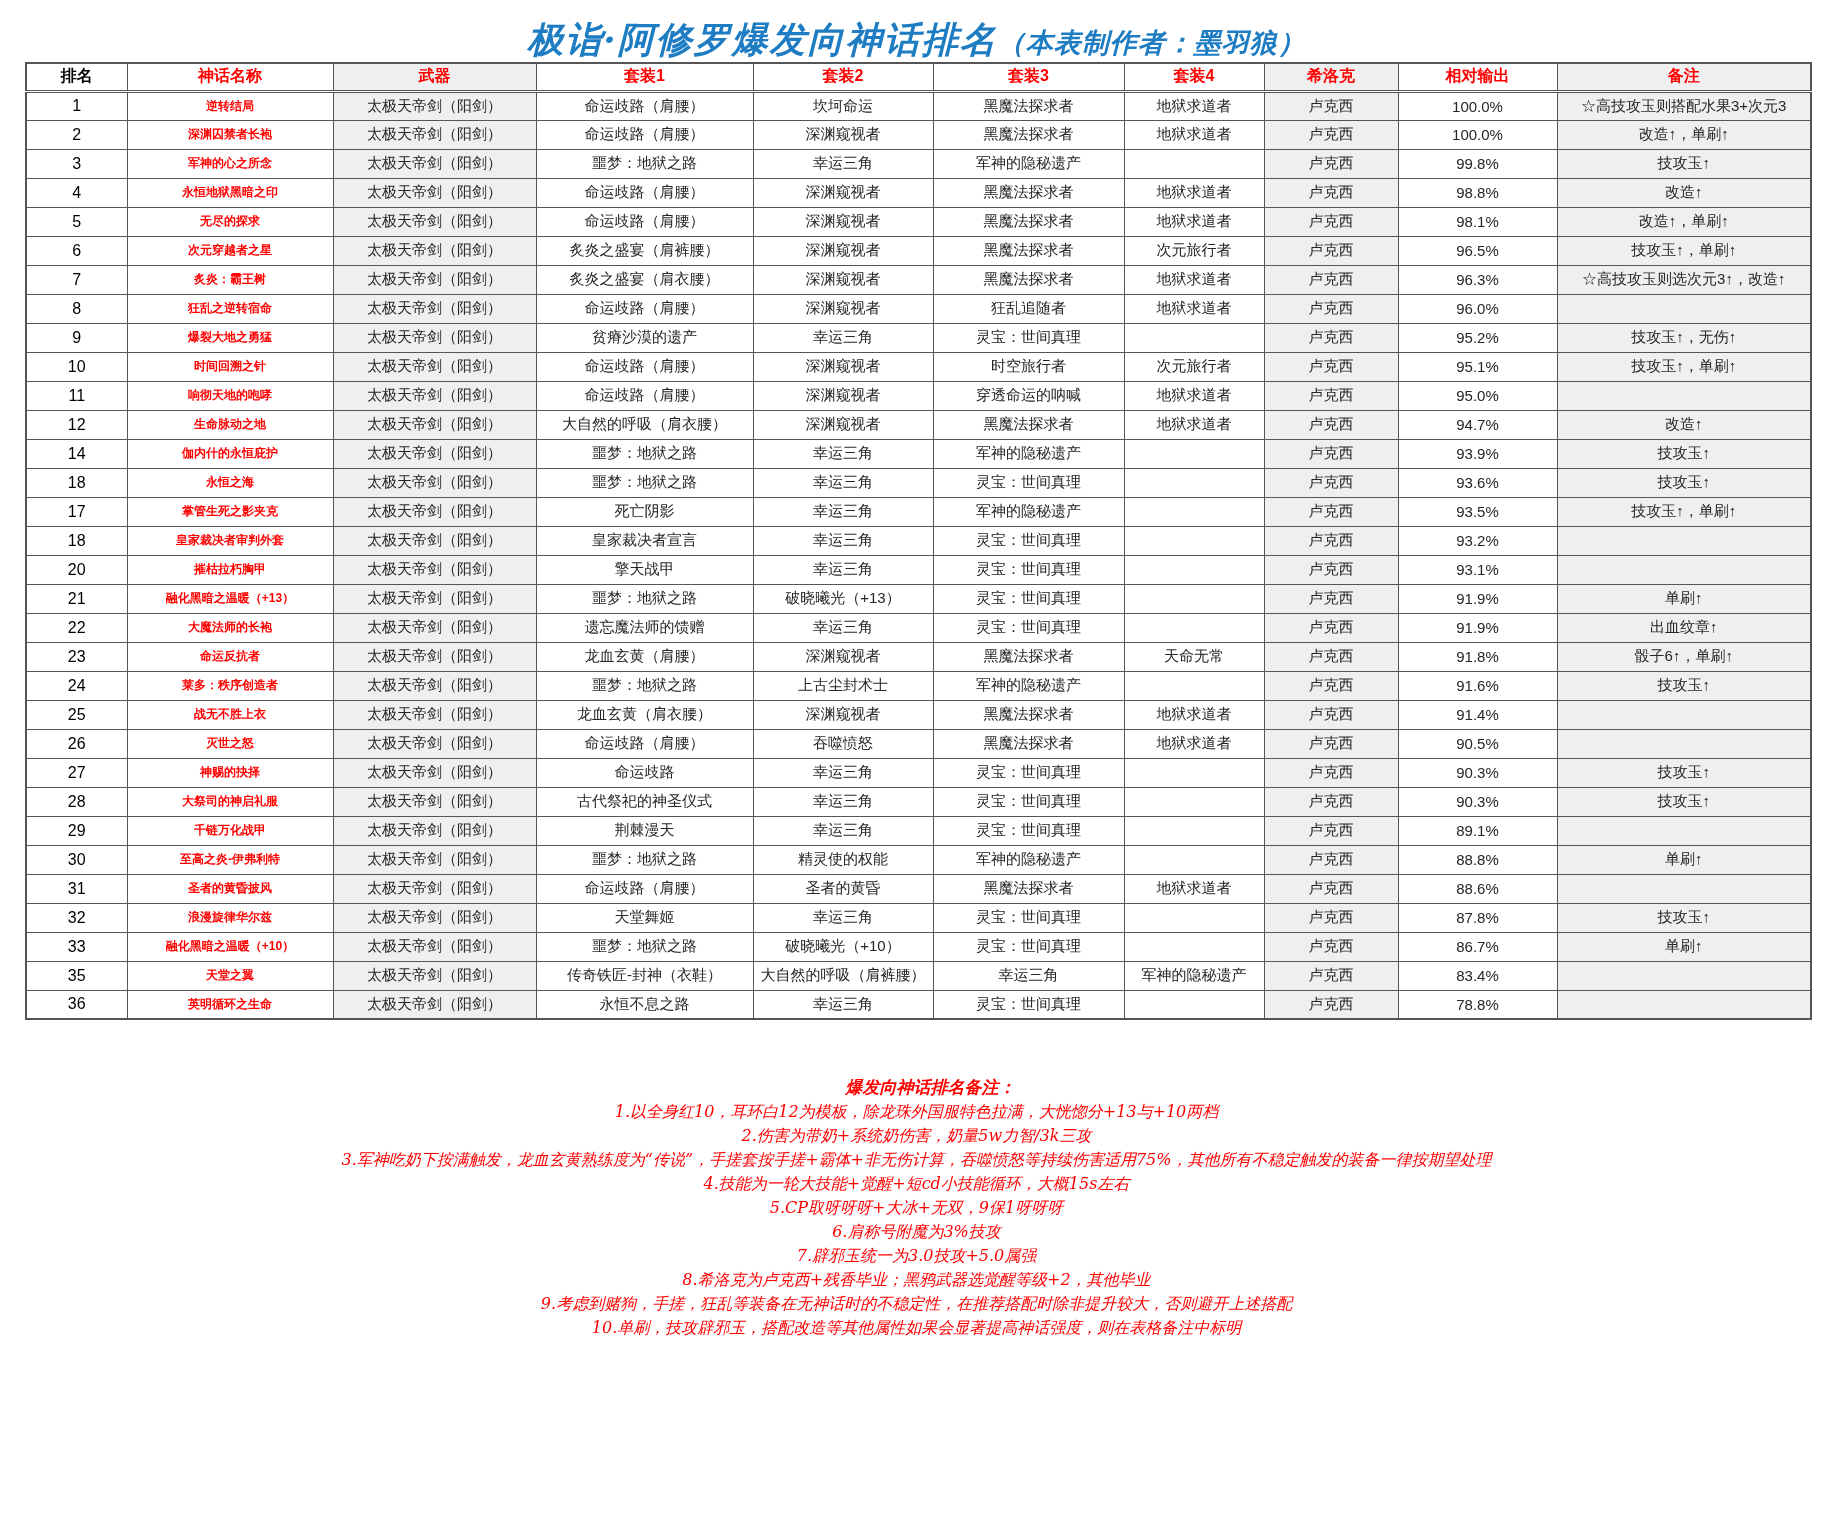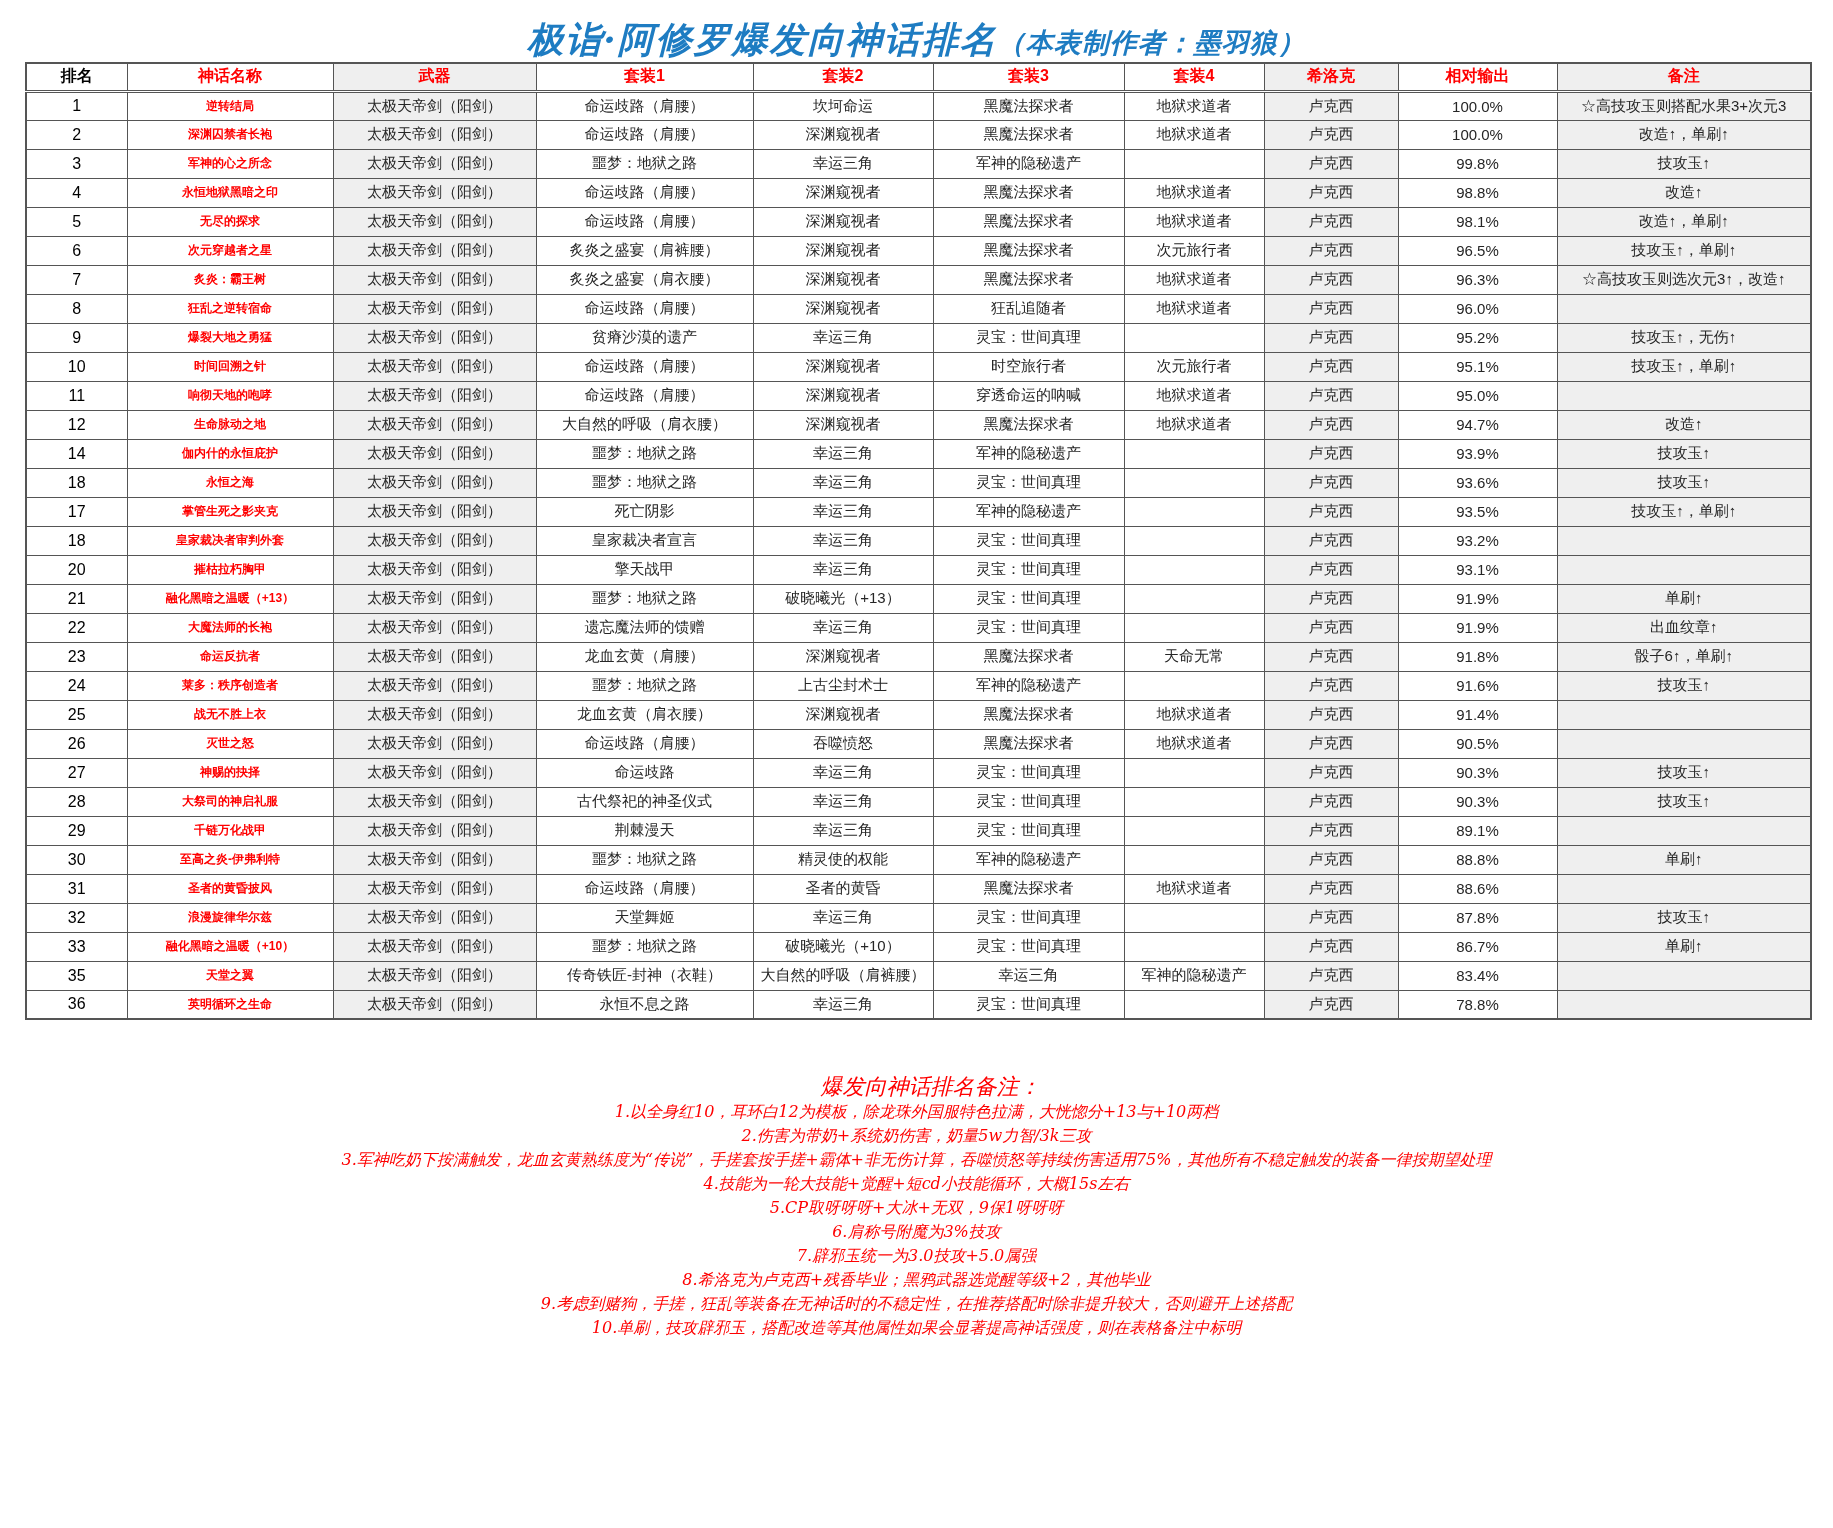--- a/index.html
+++ b/index.html
@@ -41,21 +41,21 @@
   .rank-table td{height:29px;font-size:15px;color:#262626;}
   .rank-table td.name{color:var(--highlight-red);font-weight:bold;font-size:12px;}
   .rank-table td.rank{font-size:16px;color:#000;}
   .rank-table .gray{background:var(--cell-gray);}
   .notes{
     margin-top:54px;text-align:center;
     color:var(--highlight-red);
     font-family:"DejaVu Serif",serif;font-style:italic;
     font-size:16px;line-height:24px;
   }
-  .notes-title{font-weight:normal;font-size:22px;line-height:26px;padding-left:28px;}
+  .notes-title{font-weight:bold;font-size:17px;line-height:26px;padding-left:28px;}
   .note-line{white-space:nowrap;}
 </style>
 </head>
 <body>
 
 <div class="page">
 
   <div class="title">
     <span>极诣·阿修罗爆发向神话排名</span><span class="title-suffix">（本表制作者：墨羽狼）</span>
   </div>

